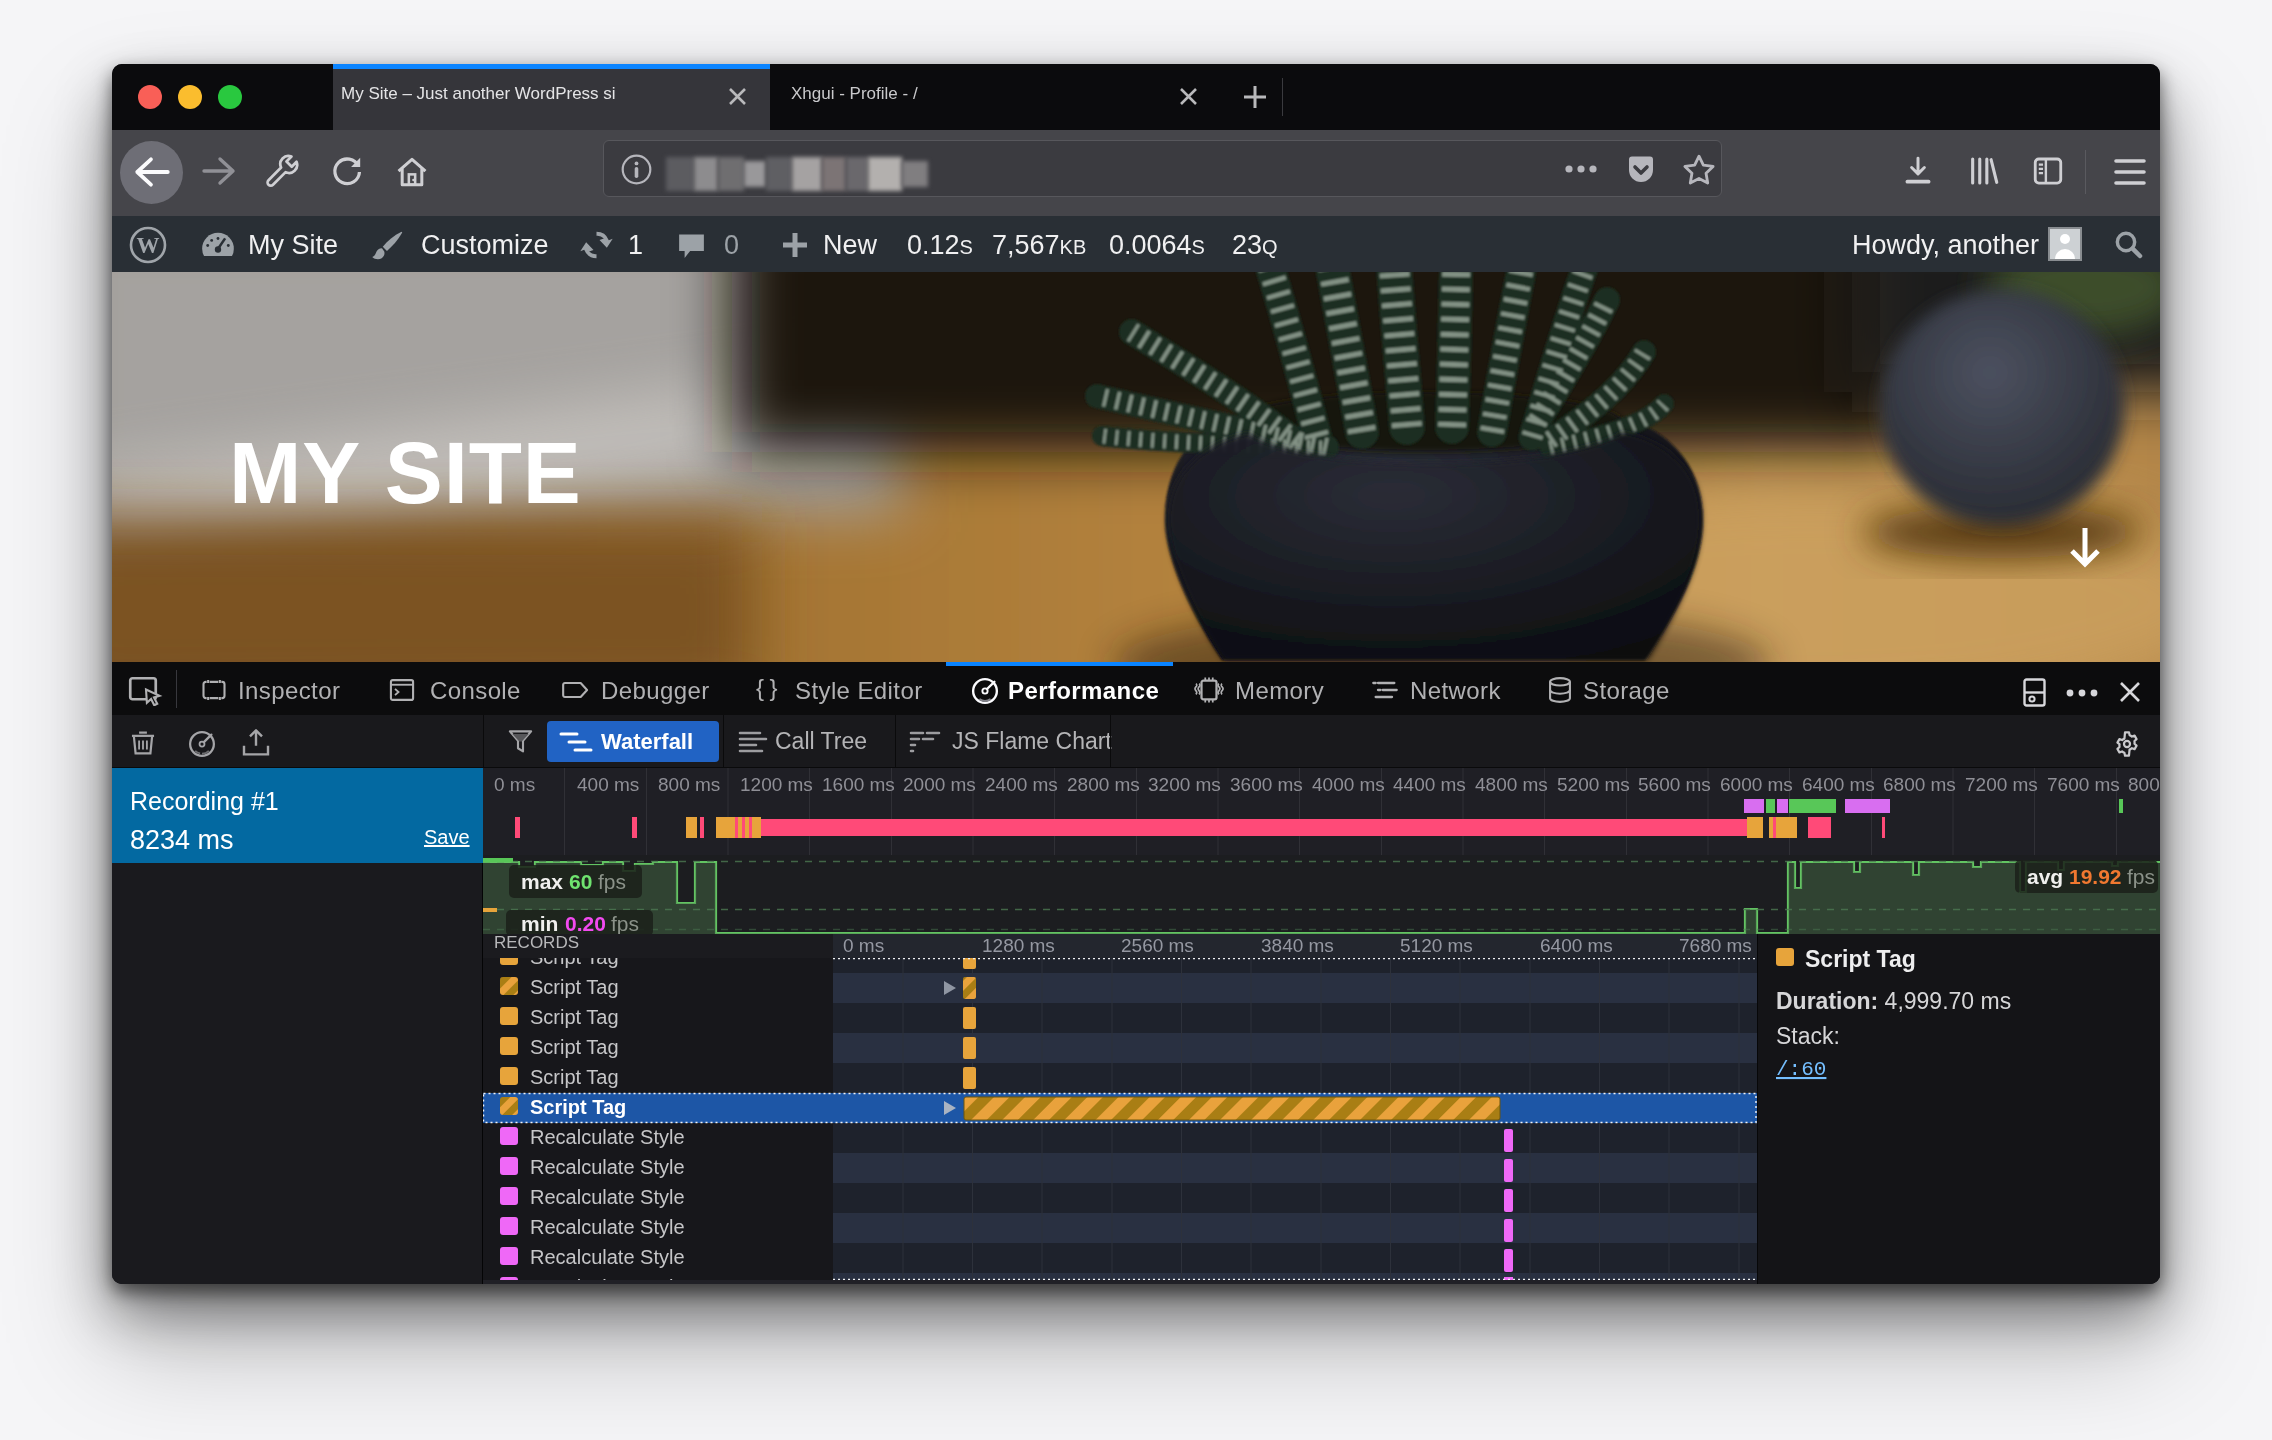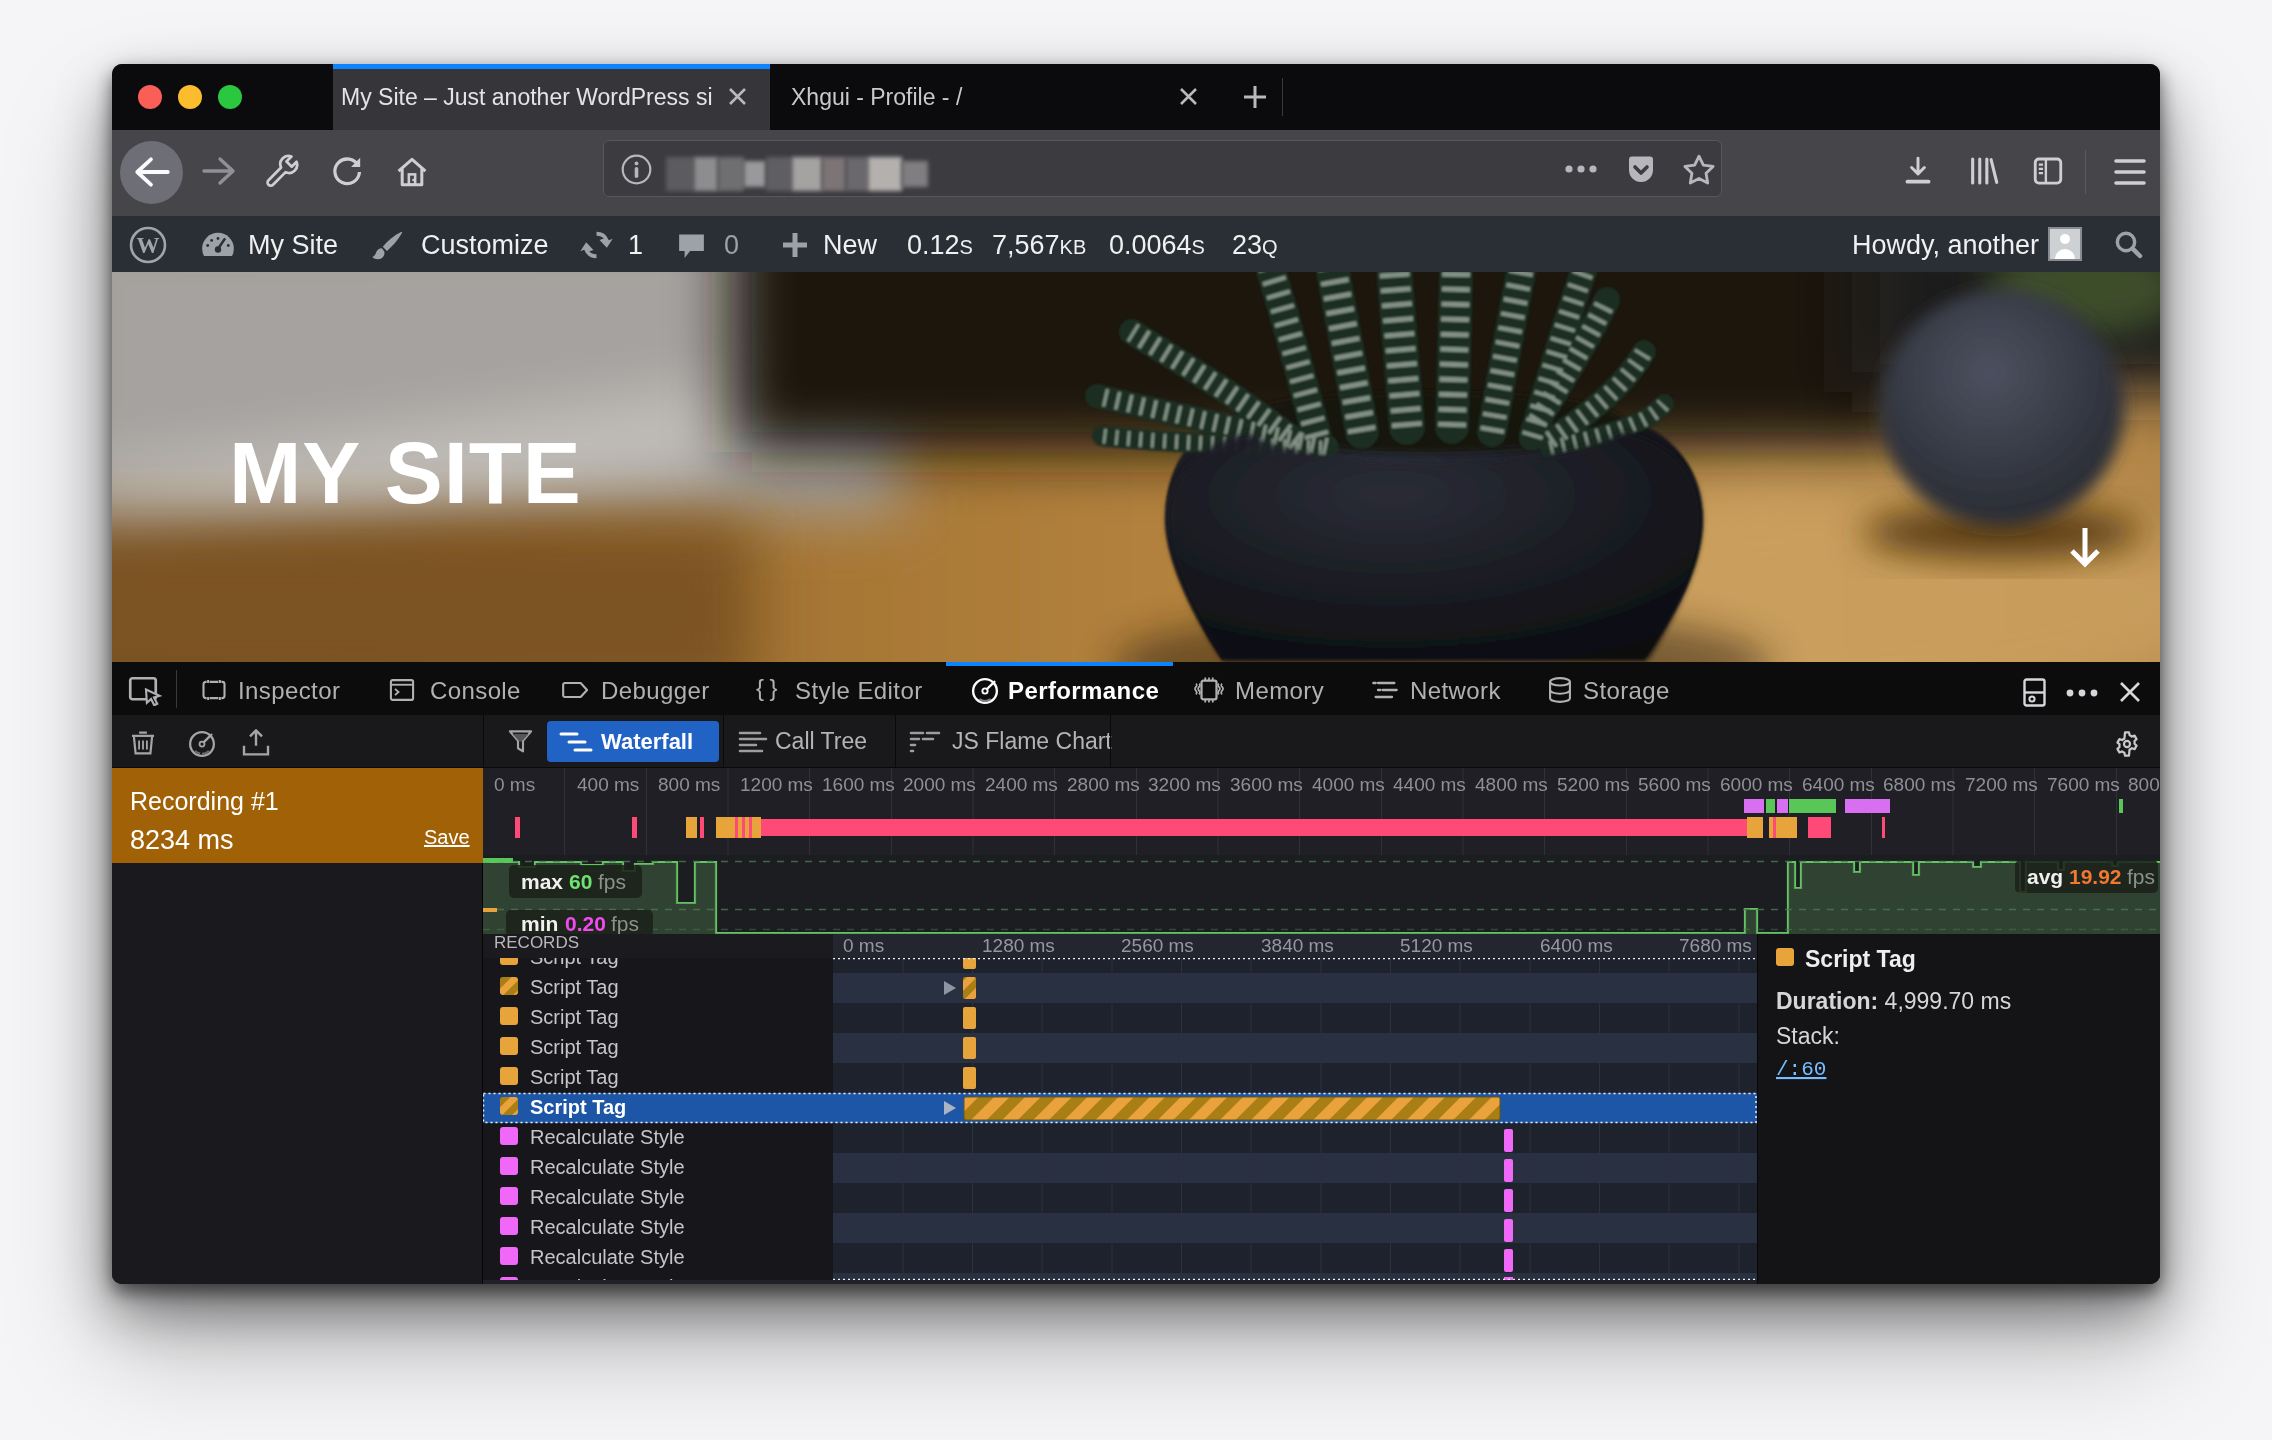--- a/index.html
+++ b/index.html
@@ -5,21 +5,21 @@
   * { margin:0; padding:0; box-sizing:border-box; }
   html,body { width:2272px; height:1440px; background:#f5f5f7; font-family:"Liberation Sans", sans-serif; overflow:hidden; }
   .abs { position:absolute; }
   #win { position:absolute; left:112px; top:64px; width:2048px; height:1220px; border-radius:10px; overflow:hidden;
          box-shadow: 0 8px 18px rgba(0,0,0,.55), 0 28px 55px rgba(0,0,0,.42), 0 60px 110px rgba(0,0,0,.25); background:#1d1d22; }
   
   #titlebar { position:absolute; left:0; top:0; width:100%; height:66px; background:#0b0b0d; }
   .tl { position:absolute; top:21px; width:24px; height:24px; border-radius:50%; }
   #tab1 { position:absolute; left:221px; top:0; width:437px; height:66px; background:#35353a; }
   #tab1blue { position:absolute; left:221px; top:0; width:437px; height:5px; background:#0a84ff; }
-  .tabtitle { position:absolute; top:20px; font-size:23px; color:#e4e4e6; white-space:nowrap; }
+  .tabtitle { position:absolute; top:20px; font-size:17px; color:#e4e4e6; white-space:nowrap; }
   .tabx { position:absolute; top:22px; width:21px; height:21px; }
   
   #navbar { position:absolute; left:0; top:66px; width:100%; height:86px; background:#45454a; }
   #backcirc { position:absolute; left:8px; top:11px; width:63px; height:63px; border-radius:50%; background:#6e6e76; }
   #urlbar { position:absolute; left:491px; top:10px; width:1119px; height:57px; background:#3b3b40; border:1px solid #57575c; border-radius:6px; }
   .blurblob { position:absolute; top:16px; height:34px; filter:blur(2px); }
   
   #adminbar { position:absolute; left:0; top:152px; width:100%; height:56px; background:#292f35; color:#eee; }
   .ab { position:absolute; top:14px; font-size:27px; color:#f0f0f1; white-space:nowrap; }
   .abg { color:#9ca2a7; }
@@ -31,21 +31,21 @@
   
   #dtabs { position:absolute; left:0; top:598px; width:100%; height:53px; background:#0c0c0d; }
   .dtab { position:absolute; top:15px; font-size:24px; letter-spacing:0.4px; color:#b1b1b3; white-space:nowrap; }
   .dico { position:absolute; top:0; }
   
   #ptool { position:absolute; left:0; top:651px; width:100%; height:53px; background:#19191c; border-bottom:1px solid #0a0a0b; }
   #wfbtn { position:absolute; left:435px; top:6px; width:172px; height:41px; background:#2163c4; border-radius:4px; }
   
   #content { position:absolute; left:0; top:704px; width:100%; height:516px; background:#1d1d23; }
   #sidebar { position:absolute; left:0; top:0; width:371px; height:516px; background:#1a1a1e; border-right:1px solid #040405; }
-  #recitem { position:absolute; left:0; top:0; width:371px; height:95px; background:#a16207; color:#fff; }
+  #recitem { position:absolute; left:0; top:0; width:371px; height:95px; background:#0369a1; color:#fff; }
   #main { position:absolute; left:371px; top:0; width:1677px; height:516px; background:#202026; }
 </style>
 </head>
 <body>
 <div id="win">
   <div id="titlebar">
     <div class="tl" style="left:26px; background:#f95f57;"></div>
     <div class="tl" style="left:66px; background:#fbbd2e;"></div>
     <div class="tl" style="left:106px; background:#29c83f;"></div>
     <div id="tab1"></div>

